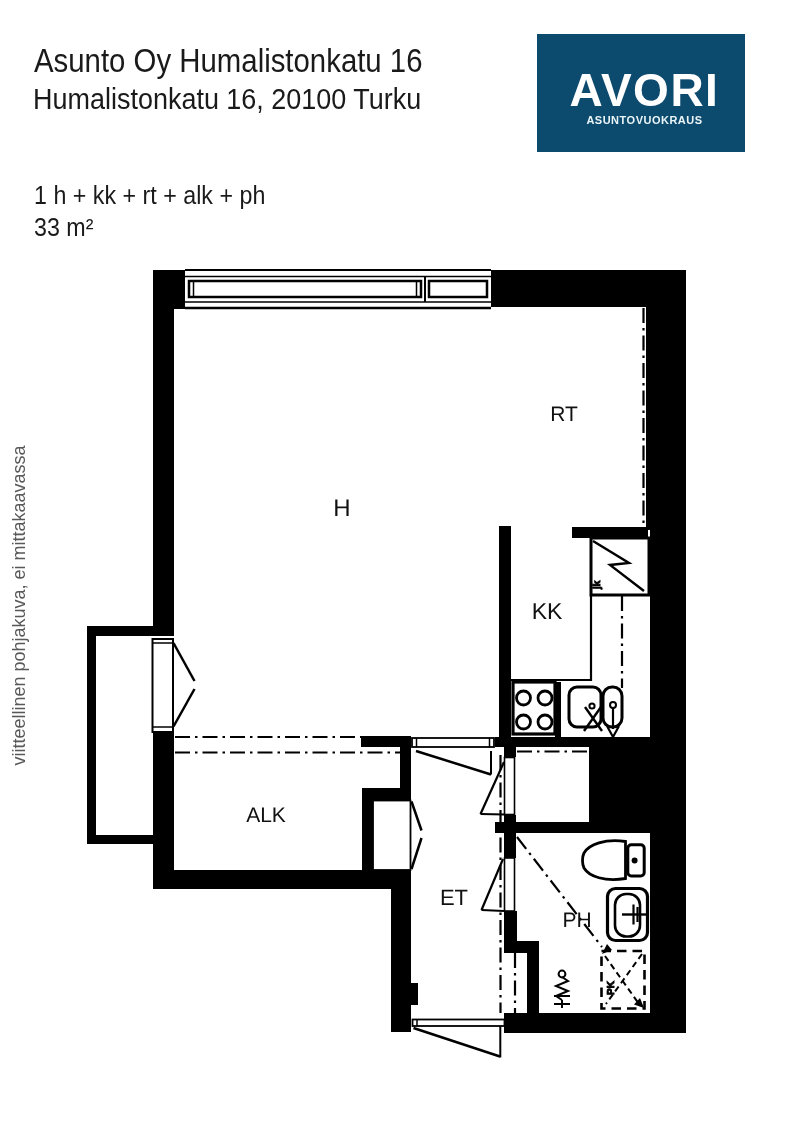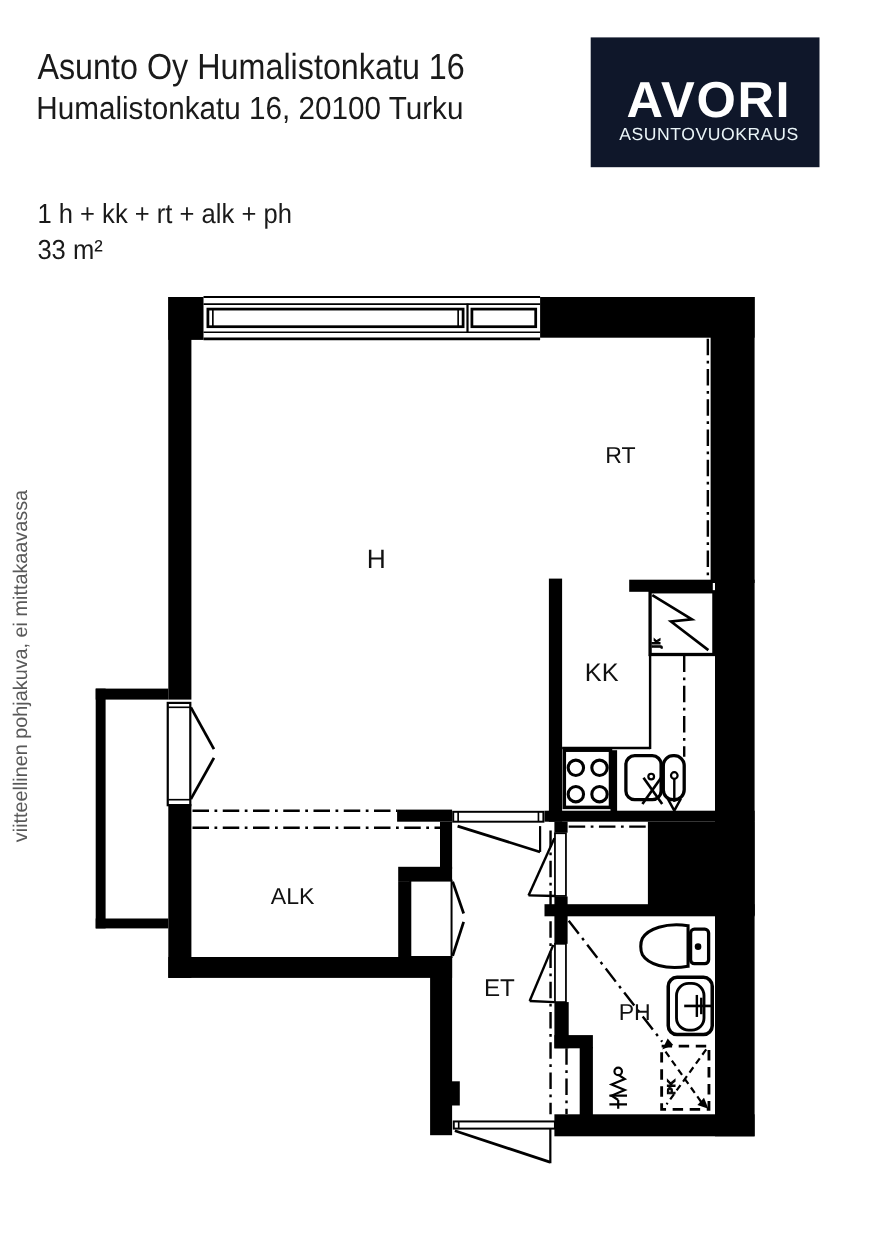--- a/index.html
+++ b/index.html
@@ -1,25 +1,25 @@
 <!DOCTYPE html>
 <html><head>
 <meta charset="utf-8">
 <style>
   html,body{margin:0;padding:0;background:#fff;width:794px;height:1123px;overflow:hidden;}
   body{font-family:"Liberation Sans",sans-serif;position:relative;}
   .h1{position:absolute;left:34px;top:42px;font-size:33px;color:#1a1a1a;transform:scaleX(0.89);transform-origin:0 0;white-space:nowrap;}
   .h2{position:absolute;left:33px;top:83px;font-size:29px;color:#1a1a1a;transform:scaleX(0.93);transform-origin:0 0;white-space:nowrap;}
   .h3{position:absolute;left:34px;top:181px;font-size:25px;color:#1a1a1a;transform:scaleX(0.93);transform-origin:0 0;white-space:nowrap;}
   .h4{position:absolute;left:34px;top:213px;font-size:25px;color:#1a1a1a;transform:scaleX(0.93);transform-origin:0 0;}
-  .logo{position:absolute;left:537px;top:34px;width:208px;height:118px;background:#0f172a;}
+  .logo{position:absolute;left:537px;top:34px;width:208px;height:118px;background:#0c4a6e;}
   .logo .avori{position:absolute;left:0;right:0;top:33px;text-align:center;color:#fff;
     font-size:46px;font-weight:bold;letter-spacing:1.5px;line-height:1;padding-left:7px;}
   .logo .sub{position:absolute;left:0;right:0;top:81px;text-align:center;color:#eaf5f8;
-    font-size:16px;font-weight:normal;letter-spacing:0.5px;line-height:1;padding-left:7px;}
+    font-size:11px;font-weight:bold;letter-spacing:0.5px;line-height:1;padding-left:7px;}
   .side{position:absolute;left:-151px;top:595px;width:340px;text-align:center;
     transform:rotate(-90deg);transform-origin:center;font-size:18px;color:#595959;}
   svg{position:absolute;left:0;top:0;}
   text{font-family:"Liberation Sans",sans-serif;fill:#111;text-rendering:geometricPrecision;}
 </style>
 </head>
 <body>
 <div class="h1">Asunto Oy Humalistonkatu 16</div>
 <div class="h2">Humalistonkatu 16, 20100 Turku</div>
 <div class="h3">1 h + kk + rt + alk + ph</div>

